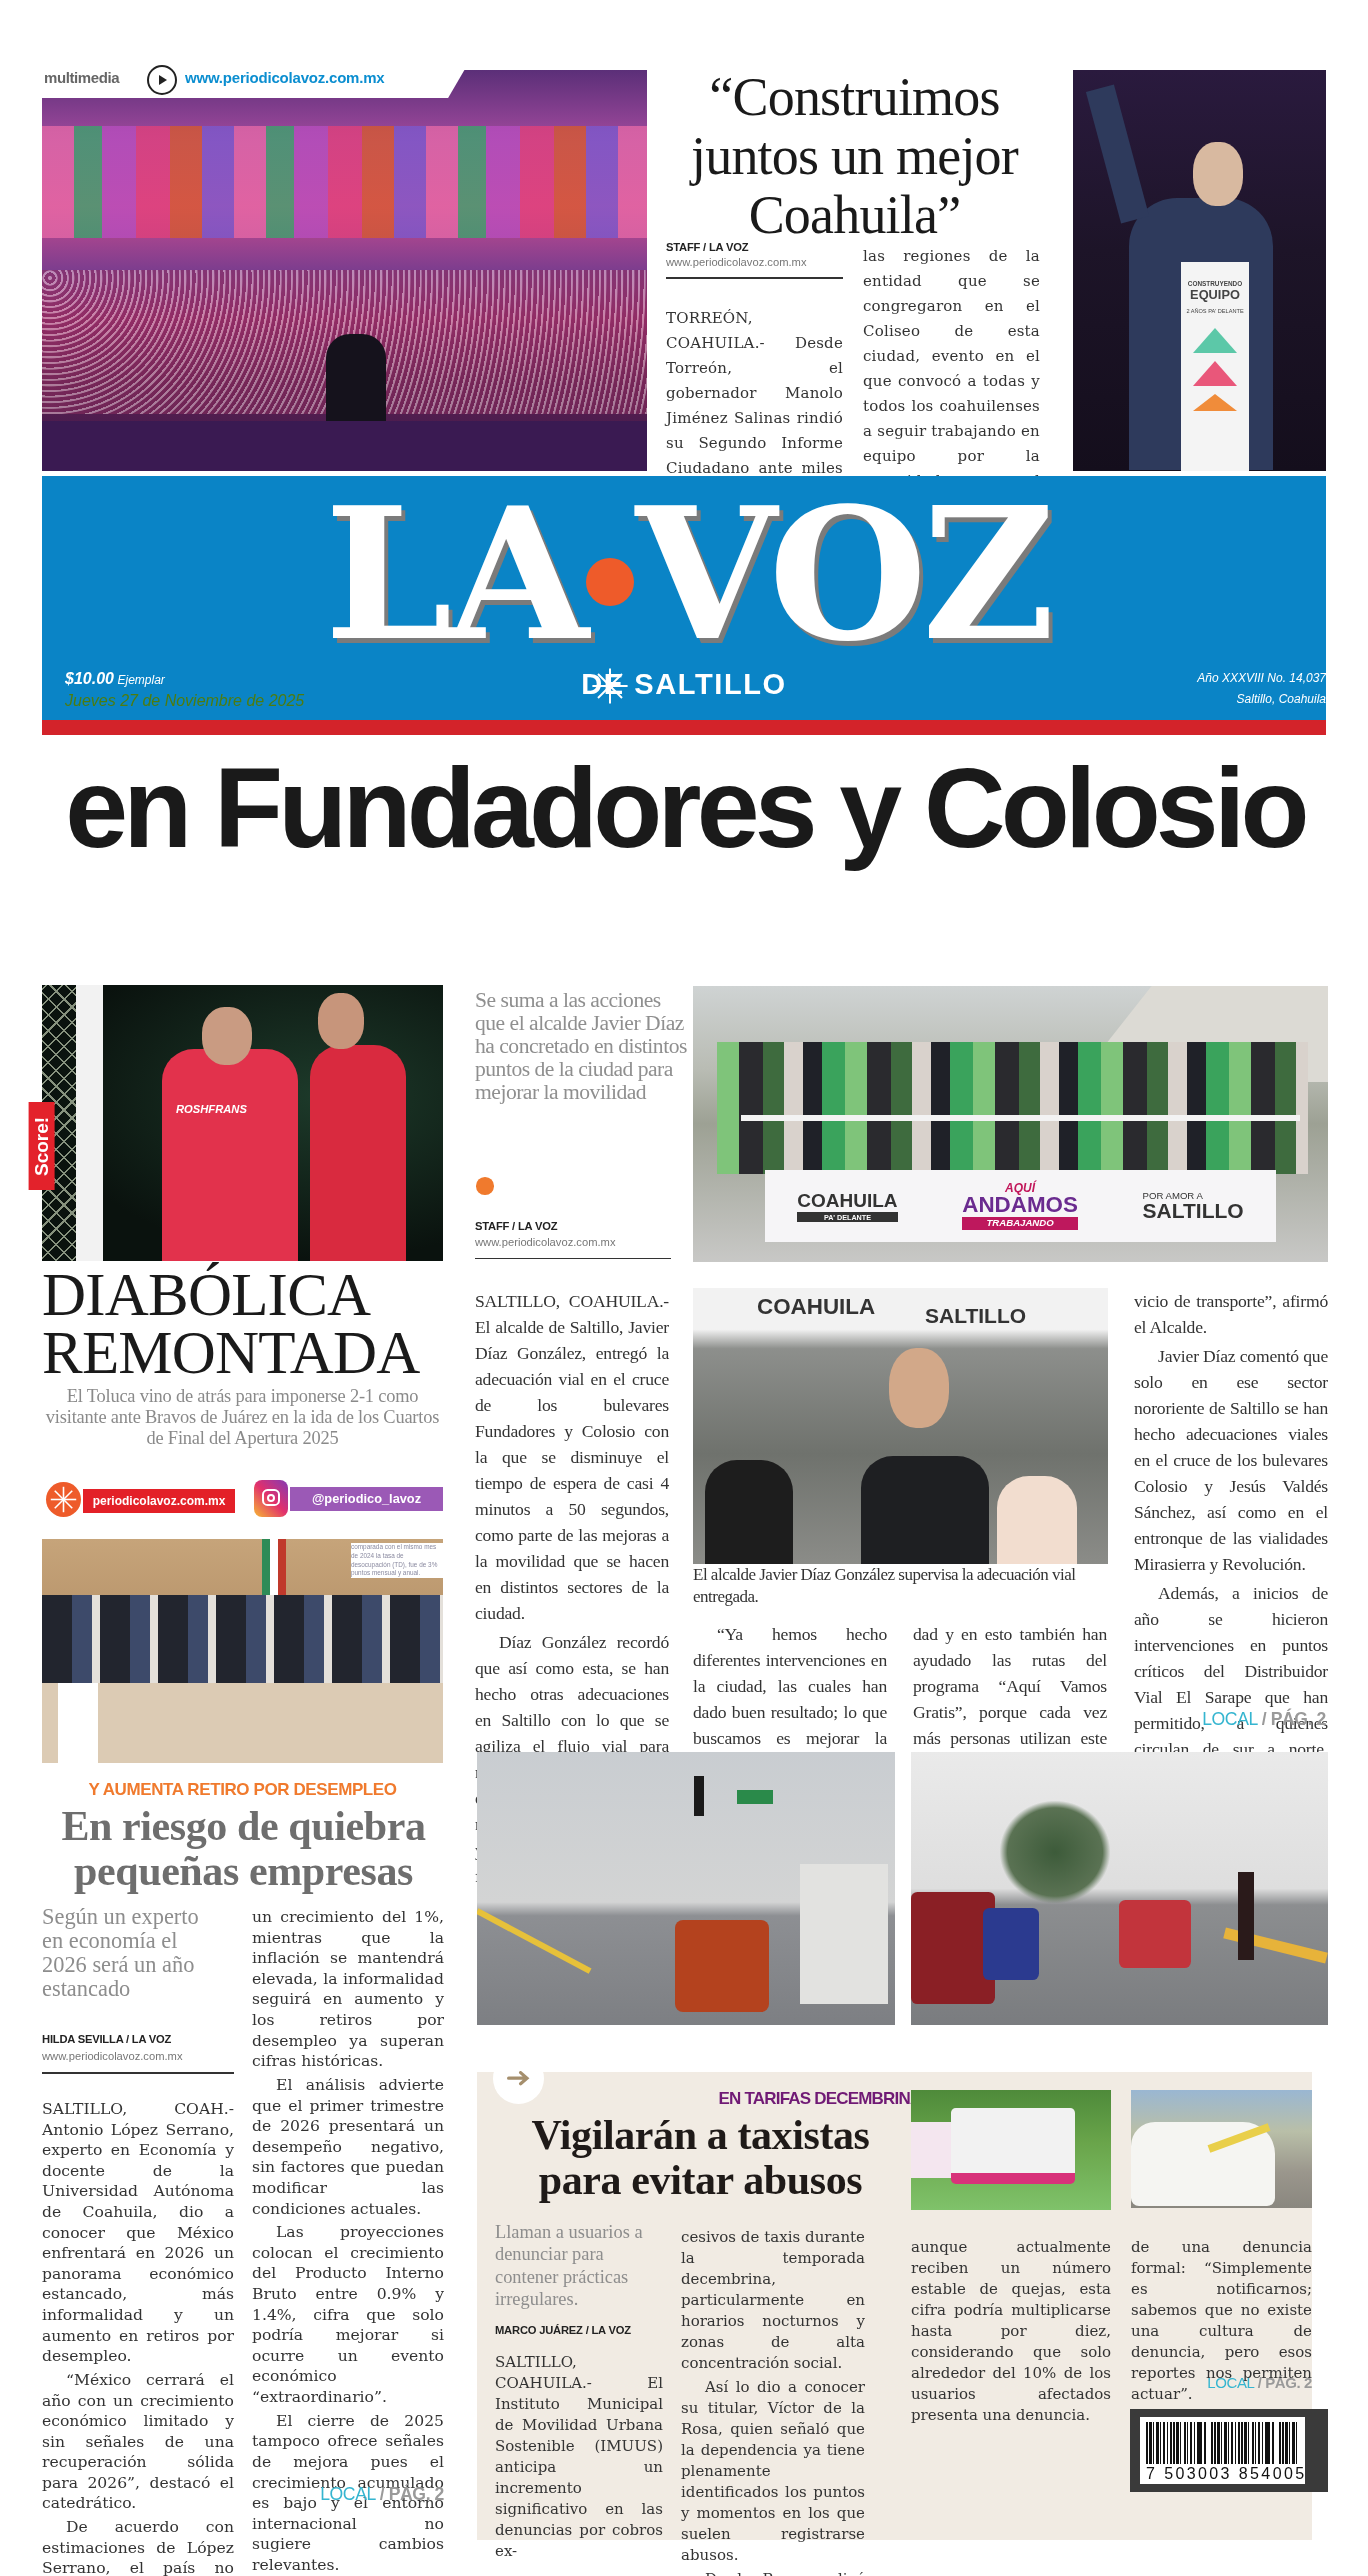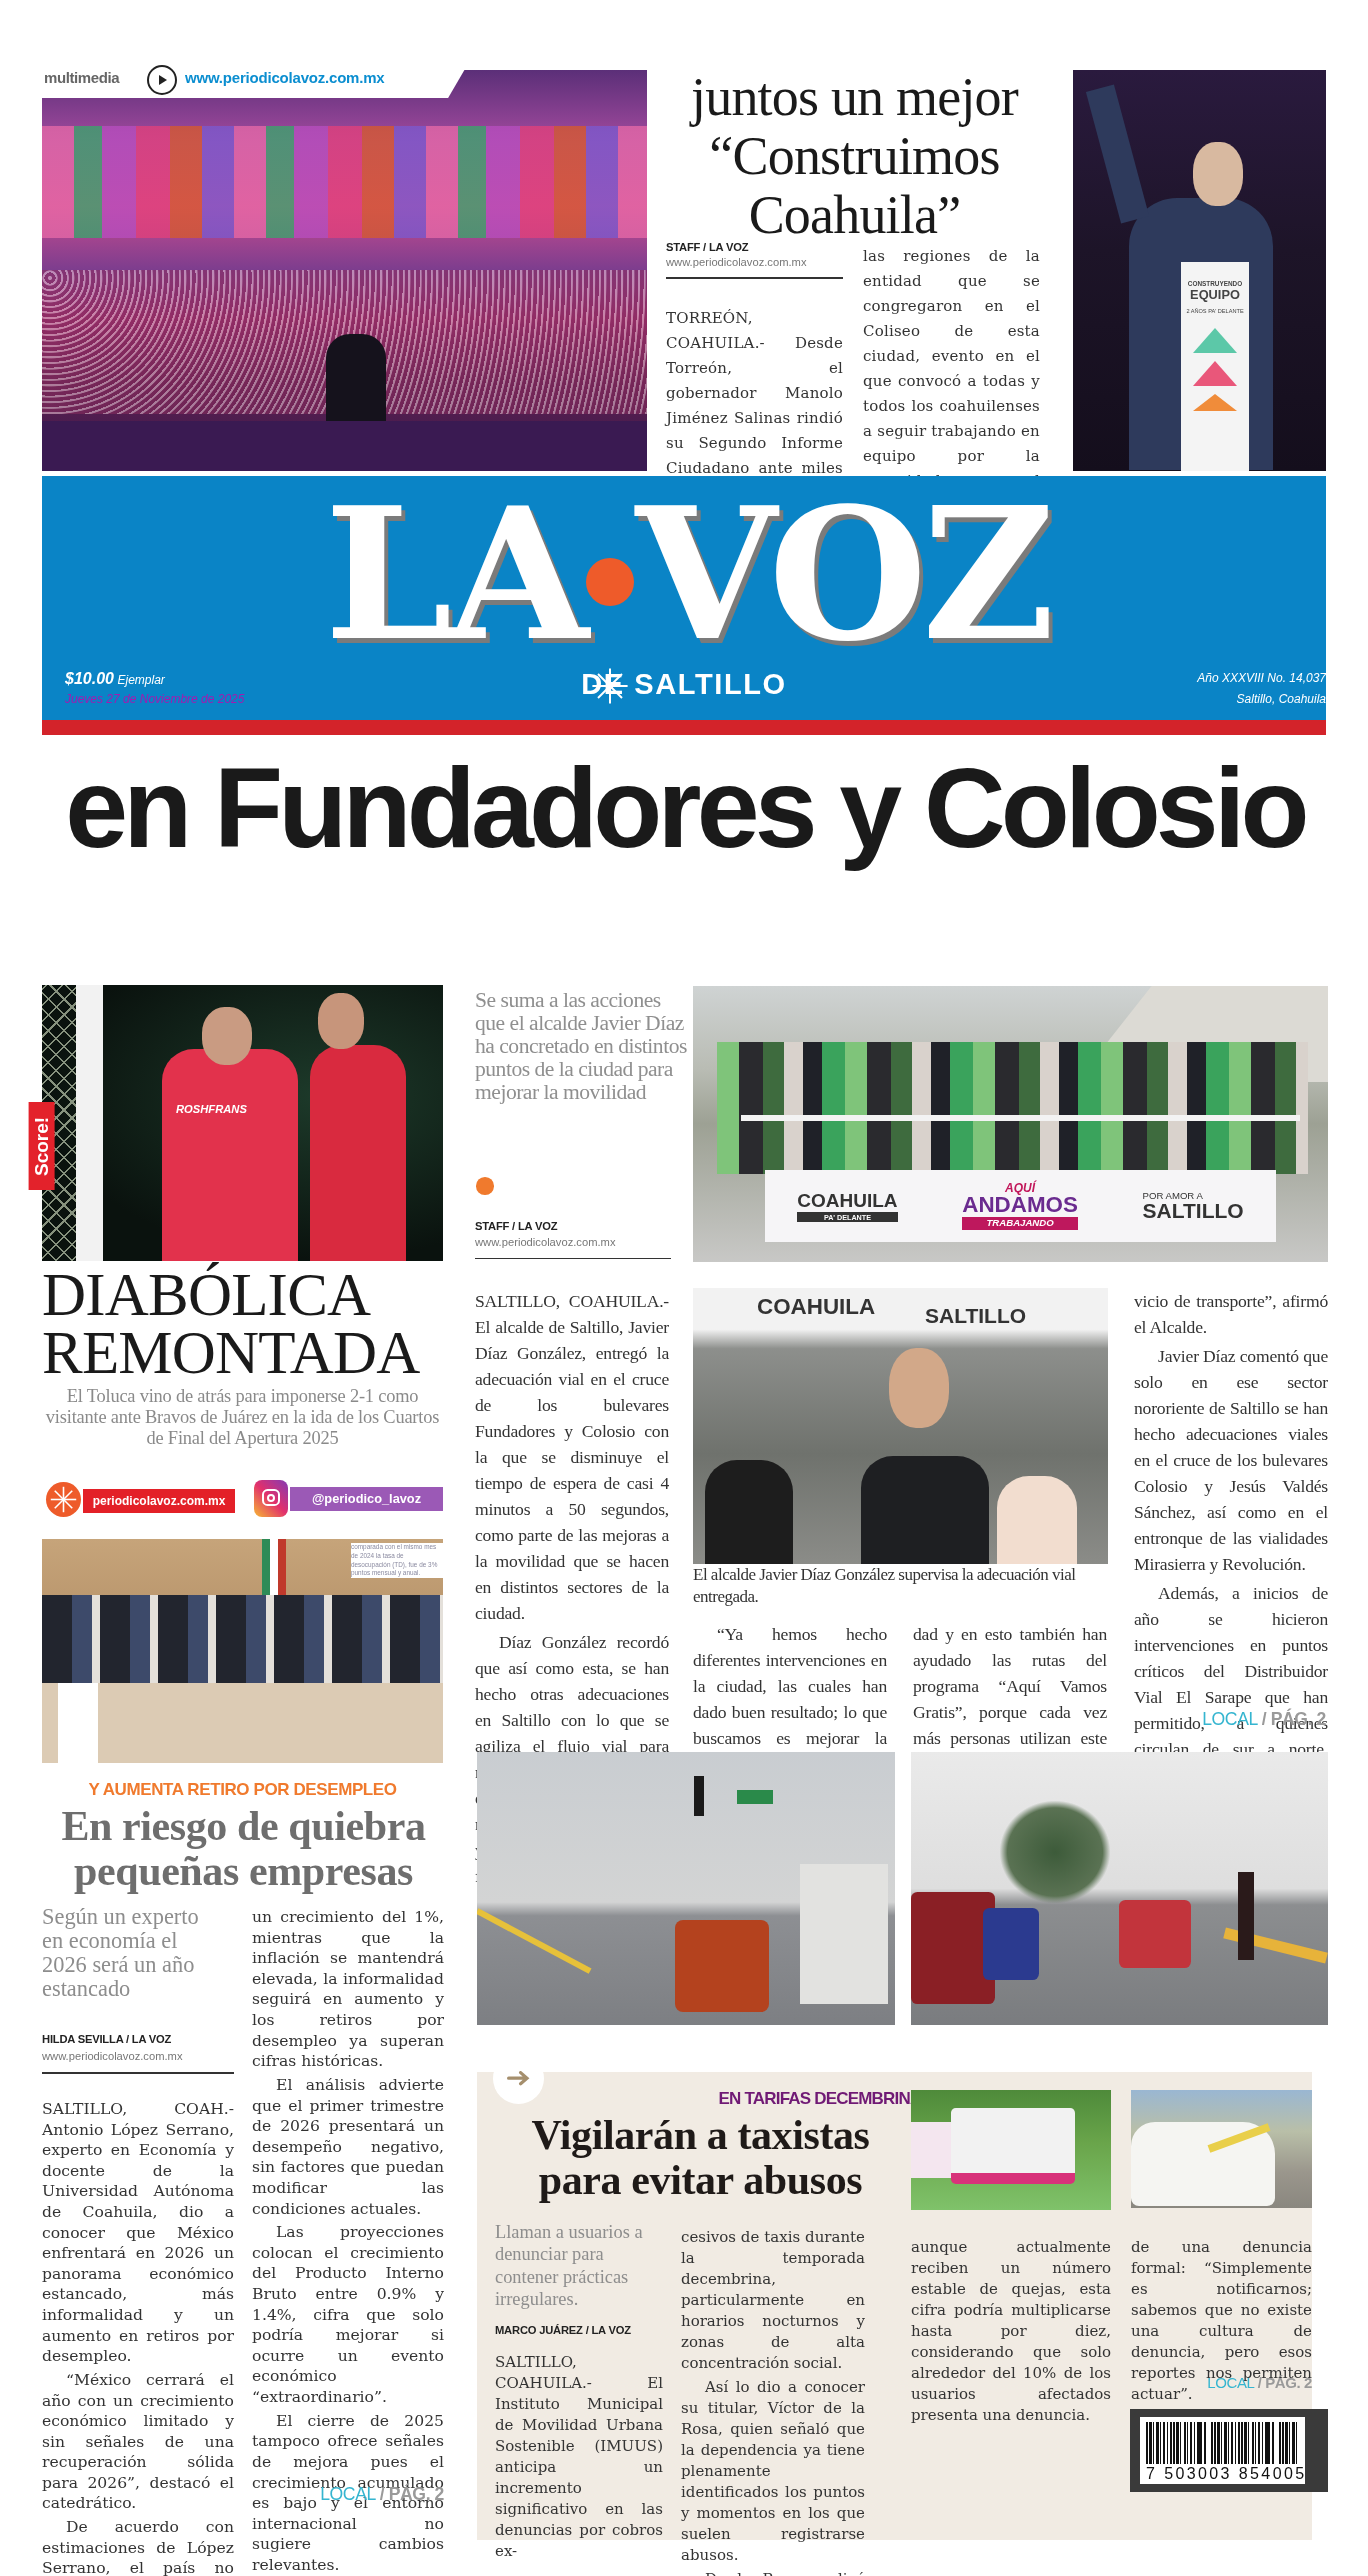--- a/index.html
+++ b/index.html
@@ -33,22 +33,22 @@
   <div class="abs" style="left:0;top:351px;width:100%;height:50px;background:#3a1a52"></div>
 </div>
 <div class="abs" style="left:42px;top:69px;width:423px;height:29px;background:#fff;clip-path:polygon(0 0,100% 0,96% 100%,0 100%)"></div>
 <div class="abs sans" style="left:44px;top:69px;font-size:15px;font-weight:bold;color:#666;letter-spacing:-0.4px">multimedia</div>
 <div class="abs" style="left:147px;top:65px;width:30px;height:30px;border-radius:50%;background:#fff;border:2.4px solid #222;display:flex;align-items:center;justify-content:center">
   <div style="width:0;height:0;border-left:8.8px solid #222;border-top:5.6px solid transparent;border-bottom:5.6px solid transparent;margin-left:2.4px"></div>
 </div>
 <a class="abs sans" style="left:185px;top:69px;font-size:15px;font-weight:bold;color:#0b8ed0;text-decoration:none;letter-spacing:-0.2px">www.periodicolavoz.com.mx</a>
 
 <div class="abs serif" style="left:653px;top:68px;width:403px;text-align:center;font-size:54px;line-height:59px;color:#1a1a1a;letter-spacing:-0.8px">
+  <div>“Construimos</div>
   <div>juntos un mejor</div>
-  <div>“Construimos</div>
   <div>Coahuila”</div>
 </div>
 <div class="abs byline" style="left:666px;top:241px">STAFF / LA VOZ</div>
 <div class="abs site" style="left:666px;top:256px">www.periodicolavoz.com.mx</div>
 <div class="abs rule" style="left:666px;top:277px;width:177px"></div>
 <div class="abs body-text" style="left:666px;top:306px;width:177px;font-size:15px;line-height:25px;letter-spacing:0.2px">TORREÓN, COAHUILA.- Desde Torreón, el gobernador Manolo Jiménez Salinas rindió su Segundo Informe Ciudadano ante miles de coahuilenses de todas</div>
 <div class="abs body-text" style="left:863px;top:244px;width:177px;font-size:15px;line-height:25px;letter-spacing:0.2px">las regiones de la entidad que se congregaron en el Coliseo de esta ciudad, evento en el que convocó a todas y todos los coahuilenses a seguir trabajando en equipo por la seguridad, por el empleo, y por nuestras familias.</div>
 
 <div class="photo" style="left:1073px;top:70px;width:253px;height:401px;background:linear-gradient(180deg,#2a1a3e 0%,#1d1428 45%,#140e1c 100%)">
   <div class="abs" style="left:56px;top:128px;width:144px;height:272px;background:#2e3a5c;border-radius:48px 48px 0 0"></div>
@@ -79,21 +79,21 @@
         <circle cx="30" cy="30" r="4" fill="#fff"></circle>
       </svg>
   </span>
   <span>VOZ</span>
 </div>
 <div class="abs sans" style="left:559px;top:668px;width:250px;text-align:center;font-size:29px;font-weight:bold;color:#fff;letter-spacing:1.6px">DE SALTILLO</div>
 <div class="abs cond" style="left:65px;top:670px;color:#fff;font-style:italic">
   <span style="font-size:16px;font-weight:bold">$10.00</span>
   <span style="font-size:12px">Ejemplar</span>
 </div>
-<div class="abs cond" style="left:65px;top:692px;color:#a21caf;font-style:italic;font-size:12px">Jueves 27 de Noviembre de 2025</div>
+<div class="abs cond" style="left:65px;top:692px;color:#4d7c0f;font-style:italic;font-size:16px">Jueves 27 de Noviembre de 2025</div>
 <div class="abs cond" style="right:42px;top:671px;width:240px;text-align:right;color:#fff;font-style:italic;font-size:12px">Año XXXVIII No. 14,037</div>
 <div class="abs cond" style="right:42px;top:692px;width:240px;text-align:right;color:#fff;font-style:italic;font-size:12px">Saltillo, Coahuila</div>
 
 <div class="abs sans" style="left:36px;top:749px;width:1298px;text-align:center;font-weight:bold;font-size:113px;line-height:118px;color:#1a1a1a;letter-spacing:-4.8px">
   <div>en Fundadores y Colosio</div>
 </div>
 
 <div class="photo" style="left:42px;top:985px;width:401px;height:276px;background:radial-gradient(ellipse at 70% 40%,#1d3a2a 0%,#0a120e 70%)">
   <div class="abs" style="left:0;top:0;width:60px;height:100%;background:repeating-linear-gradient(45deg,transparent 0 9.6px,#d9e6c8 9.6px 11.2px),repeating-linear-gradient(-45deg,transparent 0 9.6px,#d9e6c8 9.6px 11.2px);opacity:.6"></div>
   <div class="abs" style="left:34px;top:0;width:27px;height:100%;background:#f2f2f2"></div>

